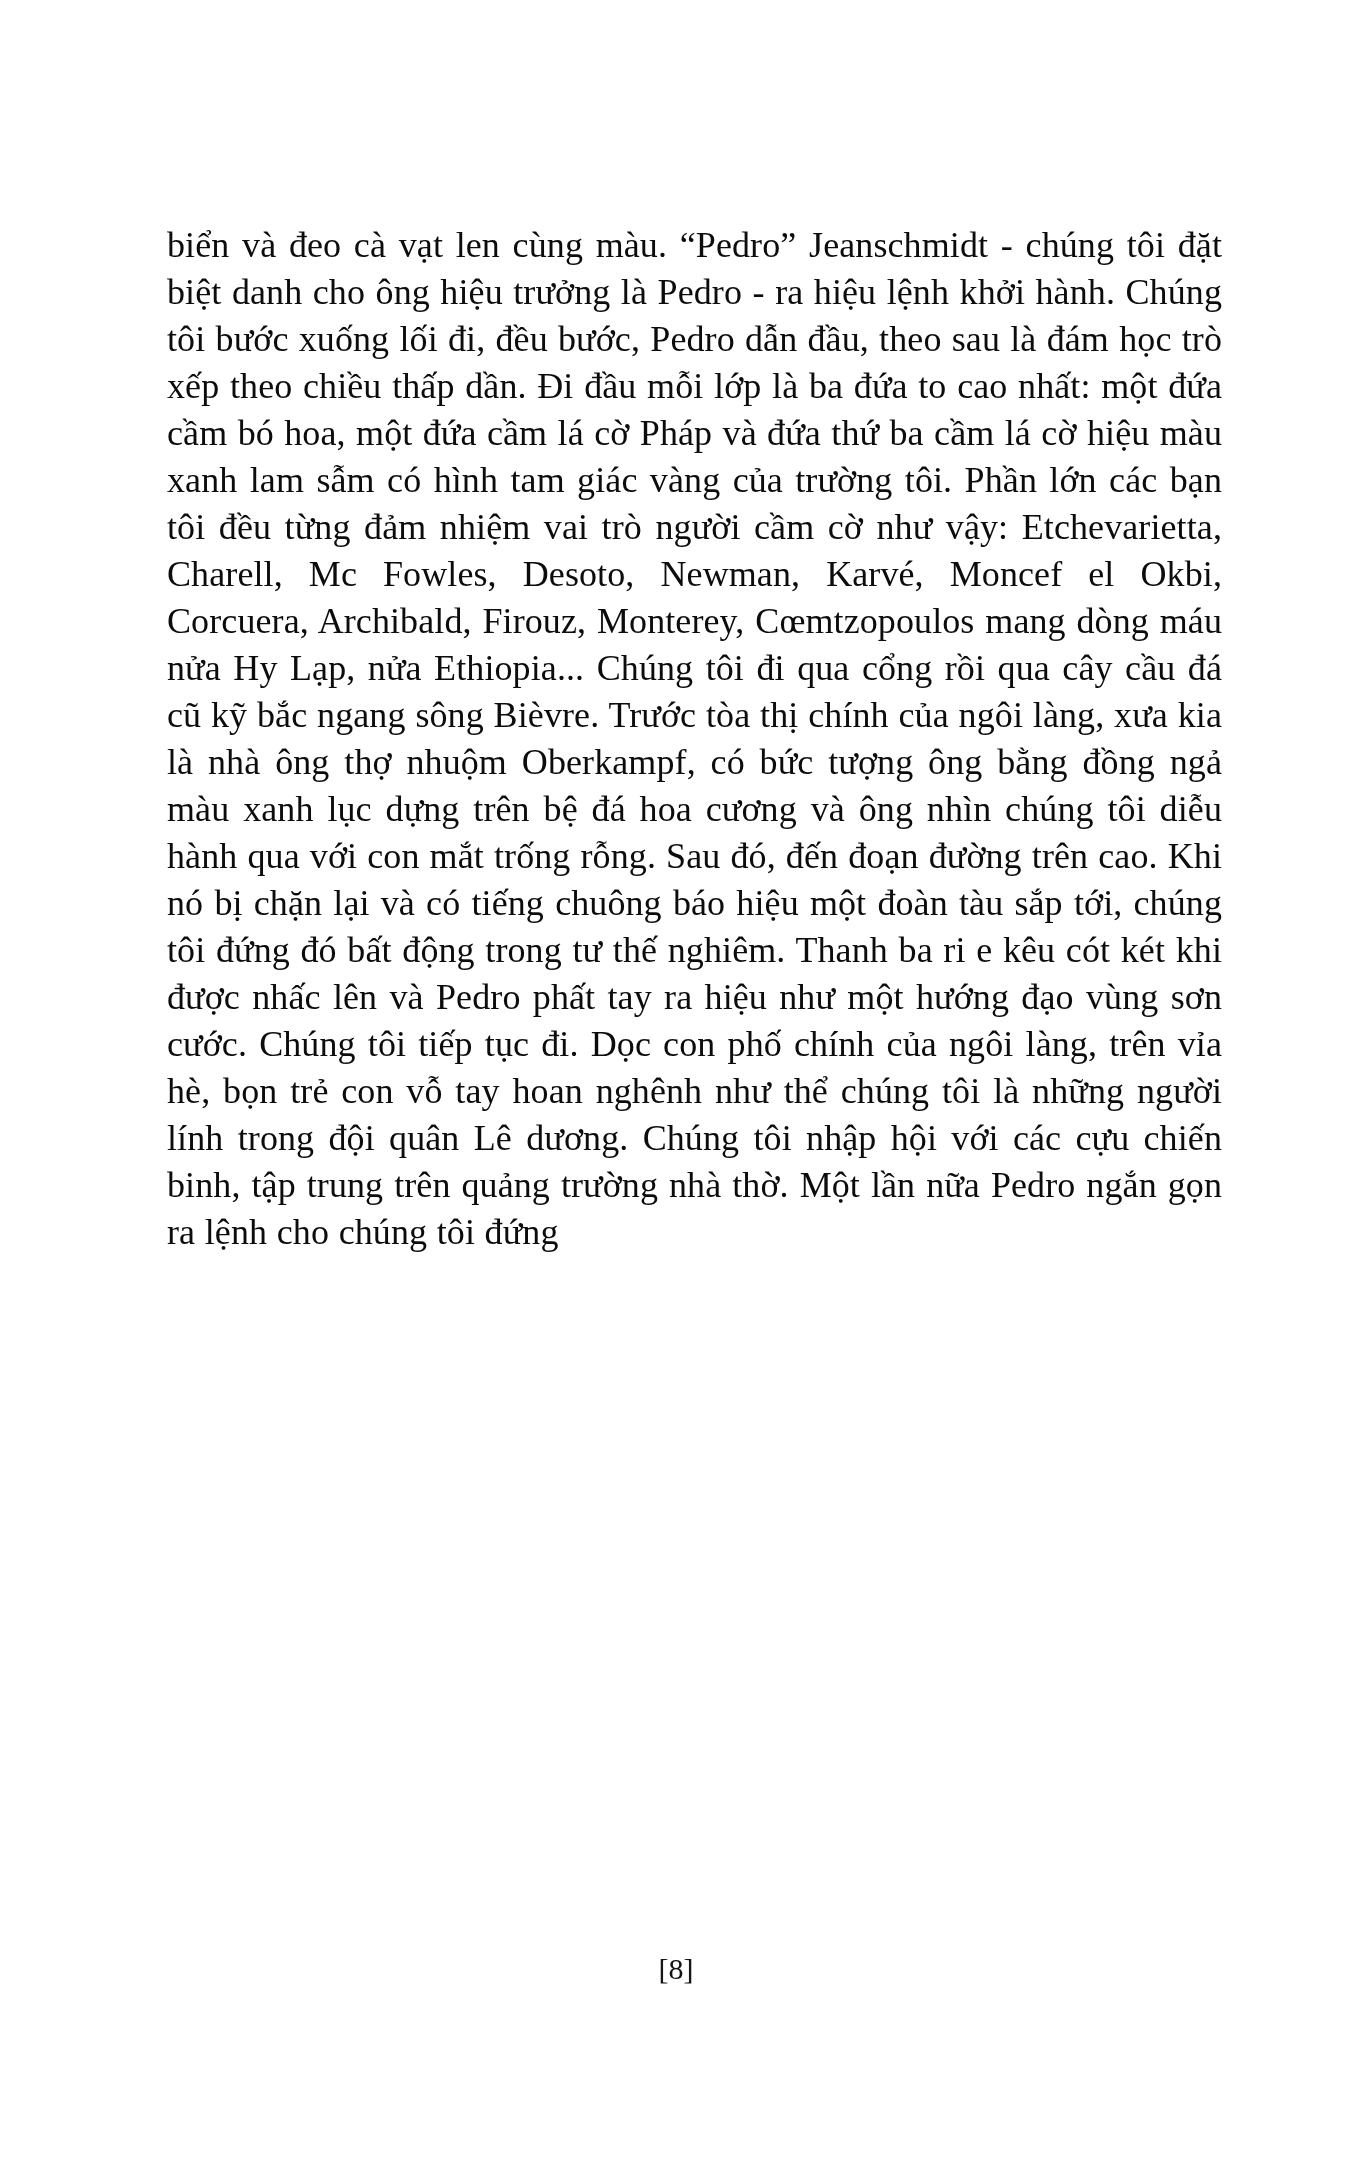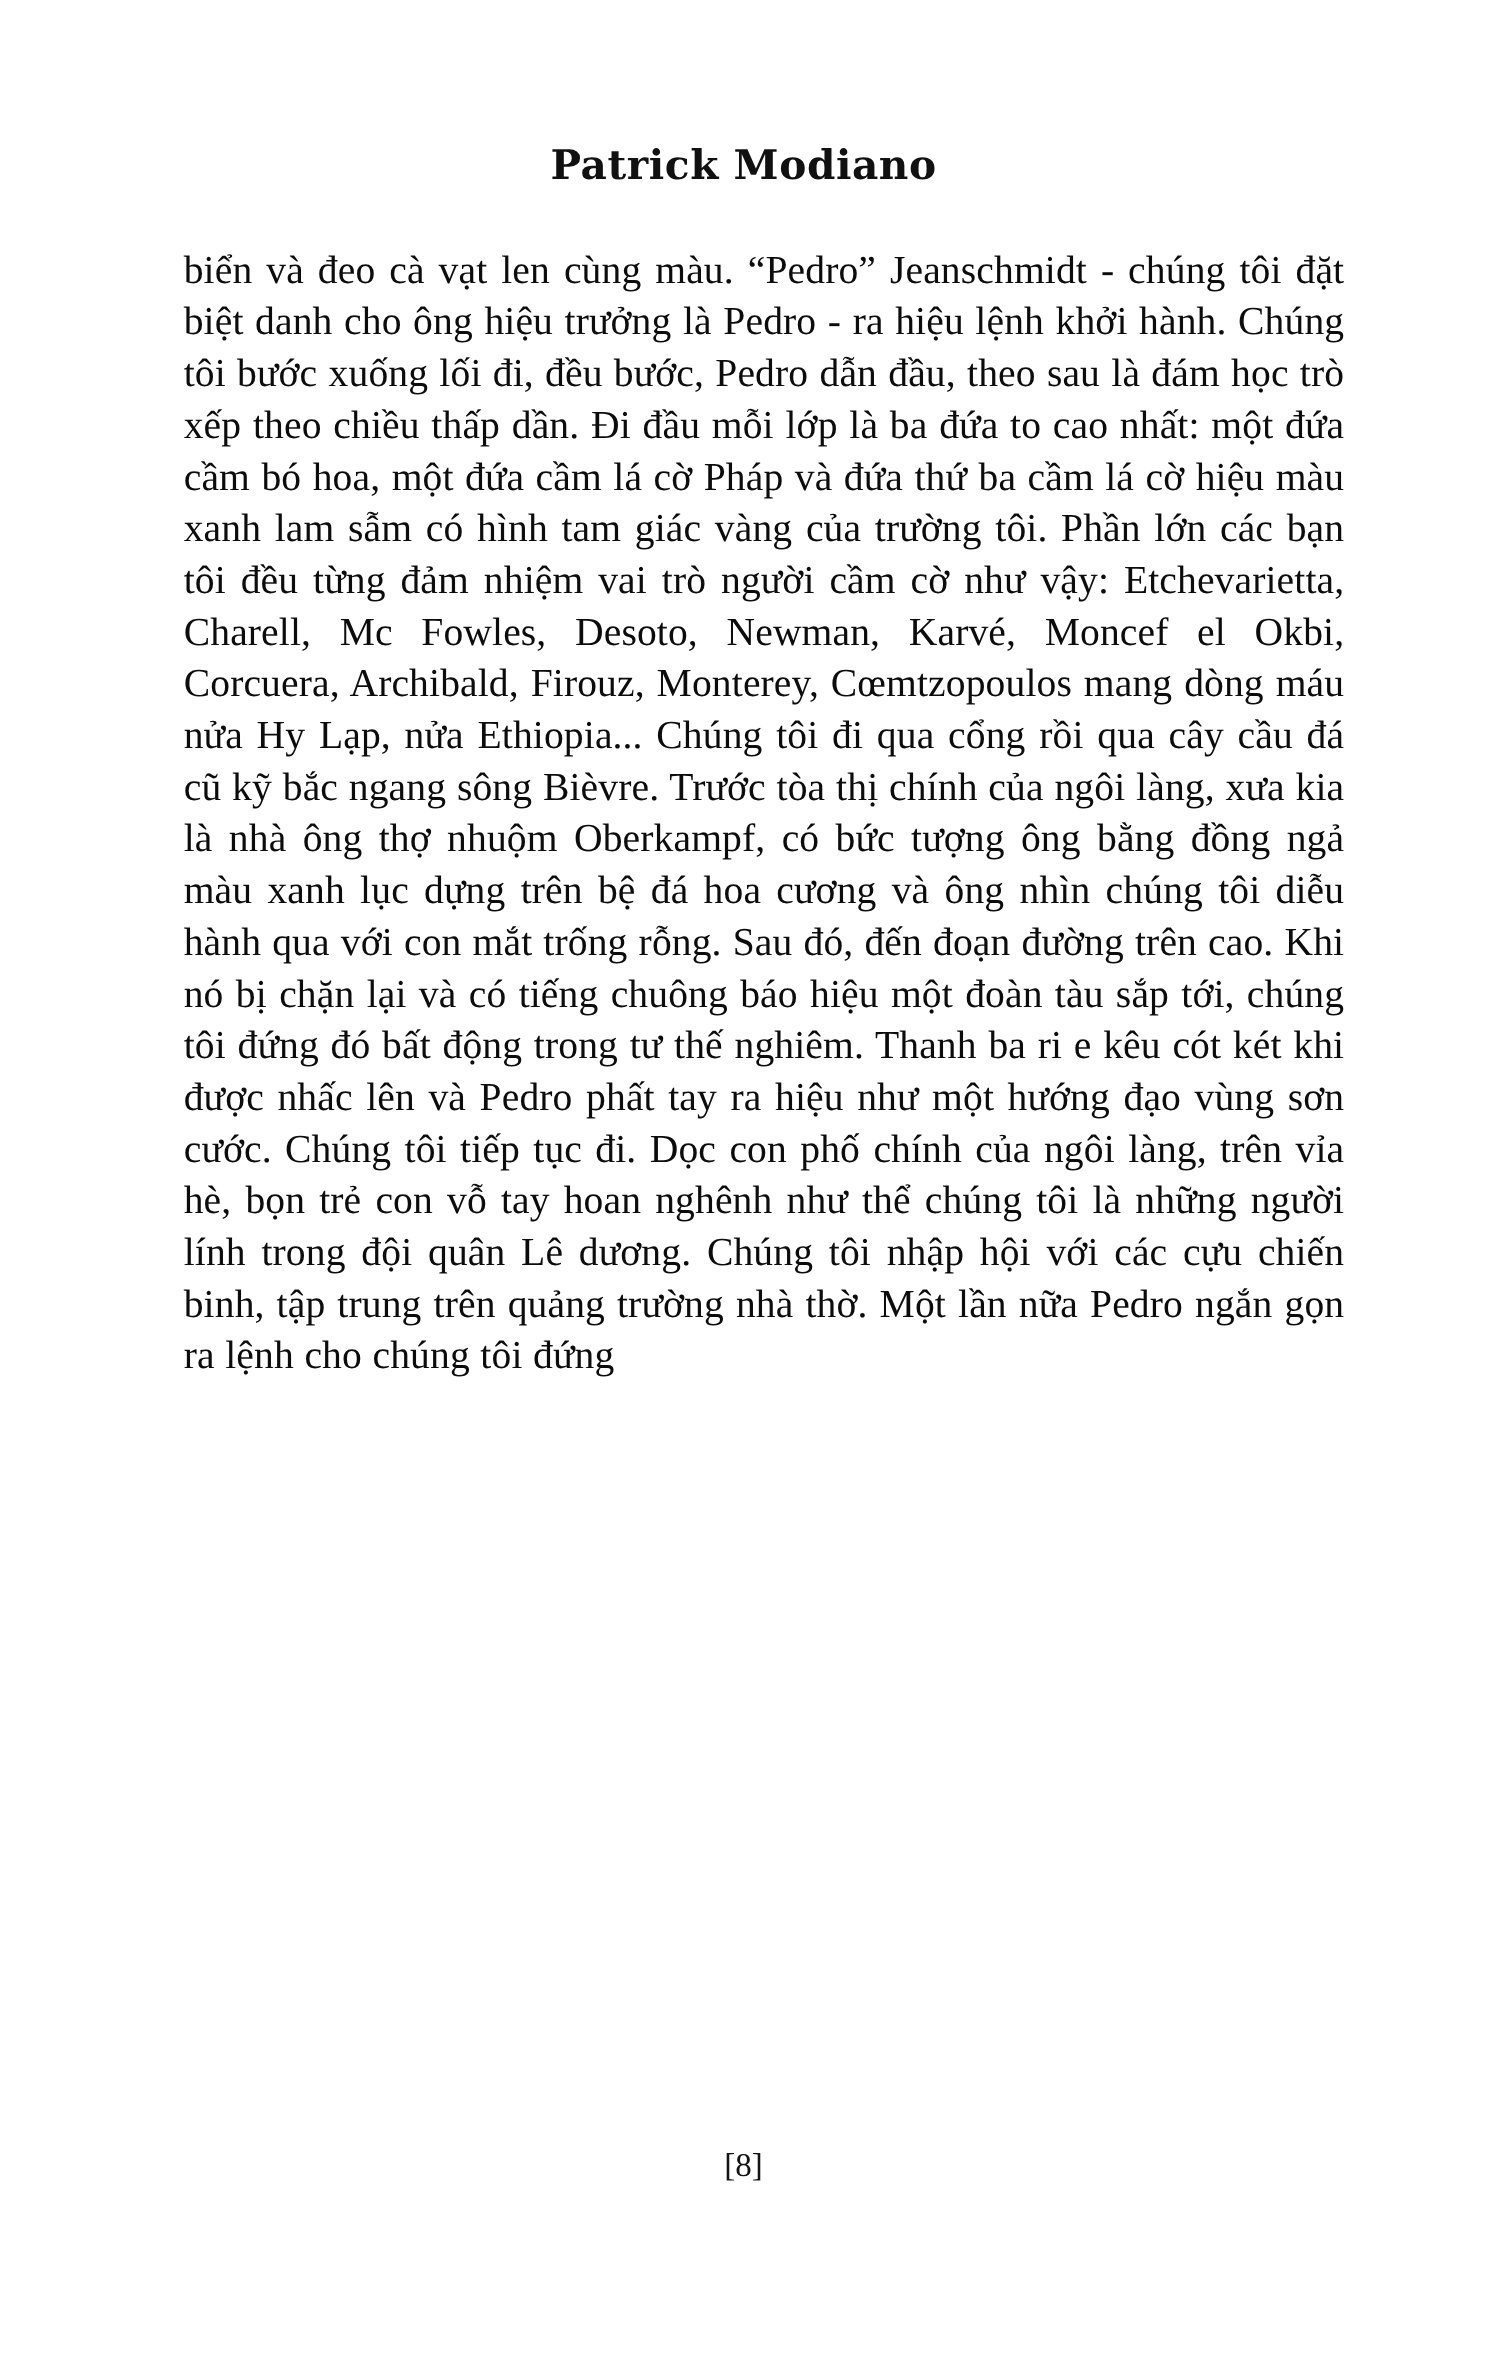--- a/index.html
+++ b/index.html
@@ -62,21 +62,20 @@
     font-size: 30px;
     color: #141414;
     font-family: "Liberation Serif", serif;
   }
 </style>
 </head>
 <body>
 
 <div class="page">
 
-  <div class="running-head">Patrick Modiano</div>
 
   <div class="body-text">
     <p>biển và đeo cà vạt len cùng màu. “Pedro” Jeanschmidt - chúng tôi đặt biệt danh cho ông hiệu trưởng là Pedro - ra hiệu lệnh khởi hành. Chúng tôi bước xuống lối đi, đều bước, Pedro dẫn đầu, theo sau là đám học trò xếp theo chiều thấp dần. Đi đầu mỗi lớp là ba đứa to cao nhất: một đứa cầm bó hoa, một đứa cầm lá cờ Pháp và đứa thứ ba cầm lá cờ hiệu màu xanh lam sẫm có hình tam giác vàng của trường tôi. Phần lớn các bạn tôi đều từng đảm nhiệm vai trò người cầm cờ như vậy: Etchevarietta, Charell, Mc Fowles, Desoto, Newman, Karvé, Moncef el Okbi, Corcuera, Archibald, Firouz, Monterey, Cœmtzopoulos mang dòng máu nửa Hy Lạp, nửa Ethiopia... Chúng tôi đi qua cổng rồi qua cây cầu đá cũ kỹ bắc ngang sông Bièvre. Trước tòa thị chính của ngôi làng, xưa kia là nhà ông thợ nhuộm Oberkampf, có bức tượng ông bằng đồng ngả màu xanh lục dựng trên bệ đá hoa cương và ông nhìn chúng tôi diễu hành qua với con mắt trống rỗng. Sau đó, đến đoạn đường trên cao. Khi nó bị chặn lại và có tiếng chuông báo hiệu một đoàn tàu sắp tới, chúng tôi đứng đó bất động trong tư thế nghiêm. Thanh ba ri e kêu cót két khi được nhấc lên và Pedro phất tay ra hiệu như một hướng đạo vùng sơn cước. Chúng tôi tiếp tục đi. Dọc con phố chính của ngôi làng, trên vỉa hè, bọn trẻ con vỗ tay hoan nghênh như thể chúng tôi là những người lính trong đội quân Lê dương. Chúng tôi nhập hội với các cựu chiến binh, tập trung trên quảng trường nhà thờ. Một lần nữa Pedro ngắn gọn ra lệnh cho chúng tôi đứng</p>
   </div>
 
   <div class="folio">[8]</div>
 
 </div>
 
 </body></html>

